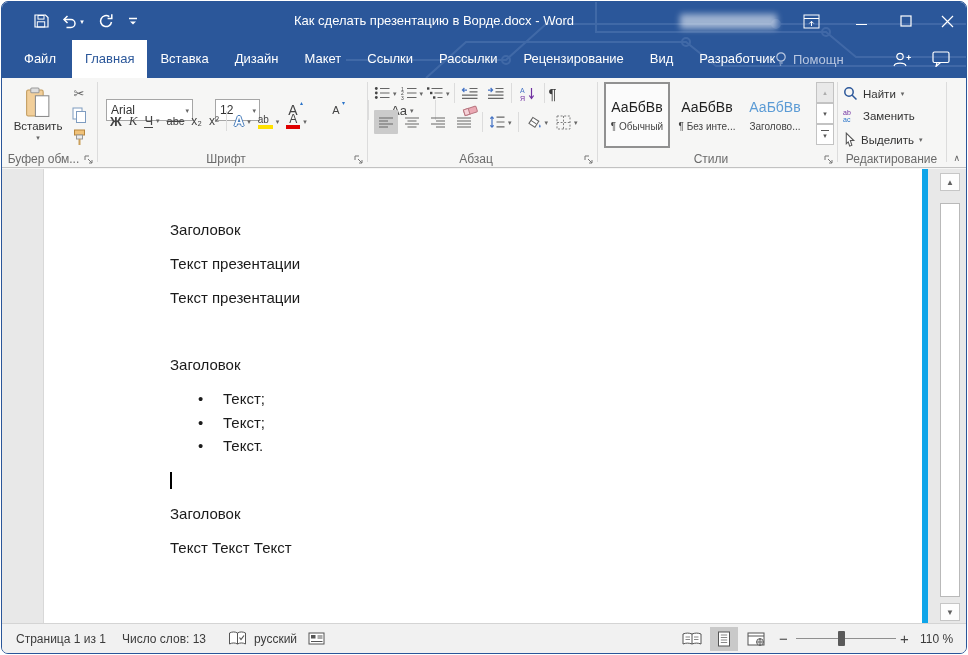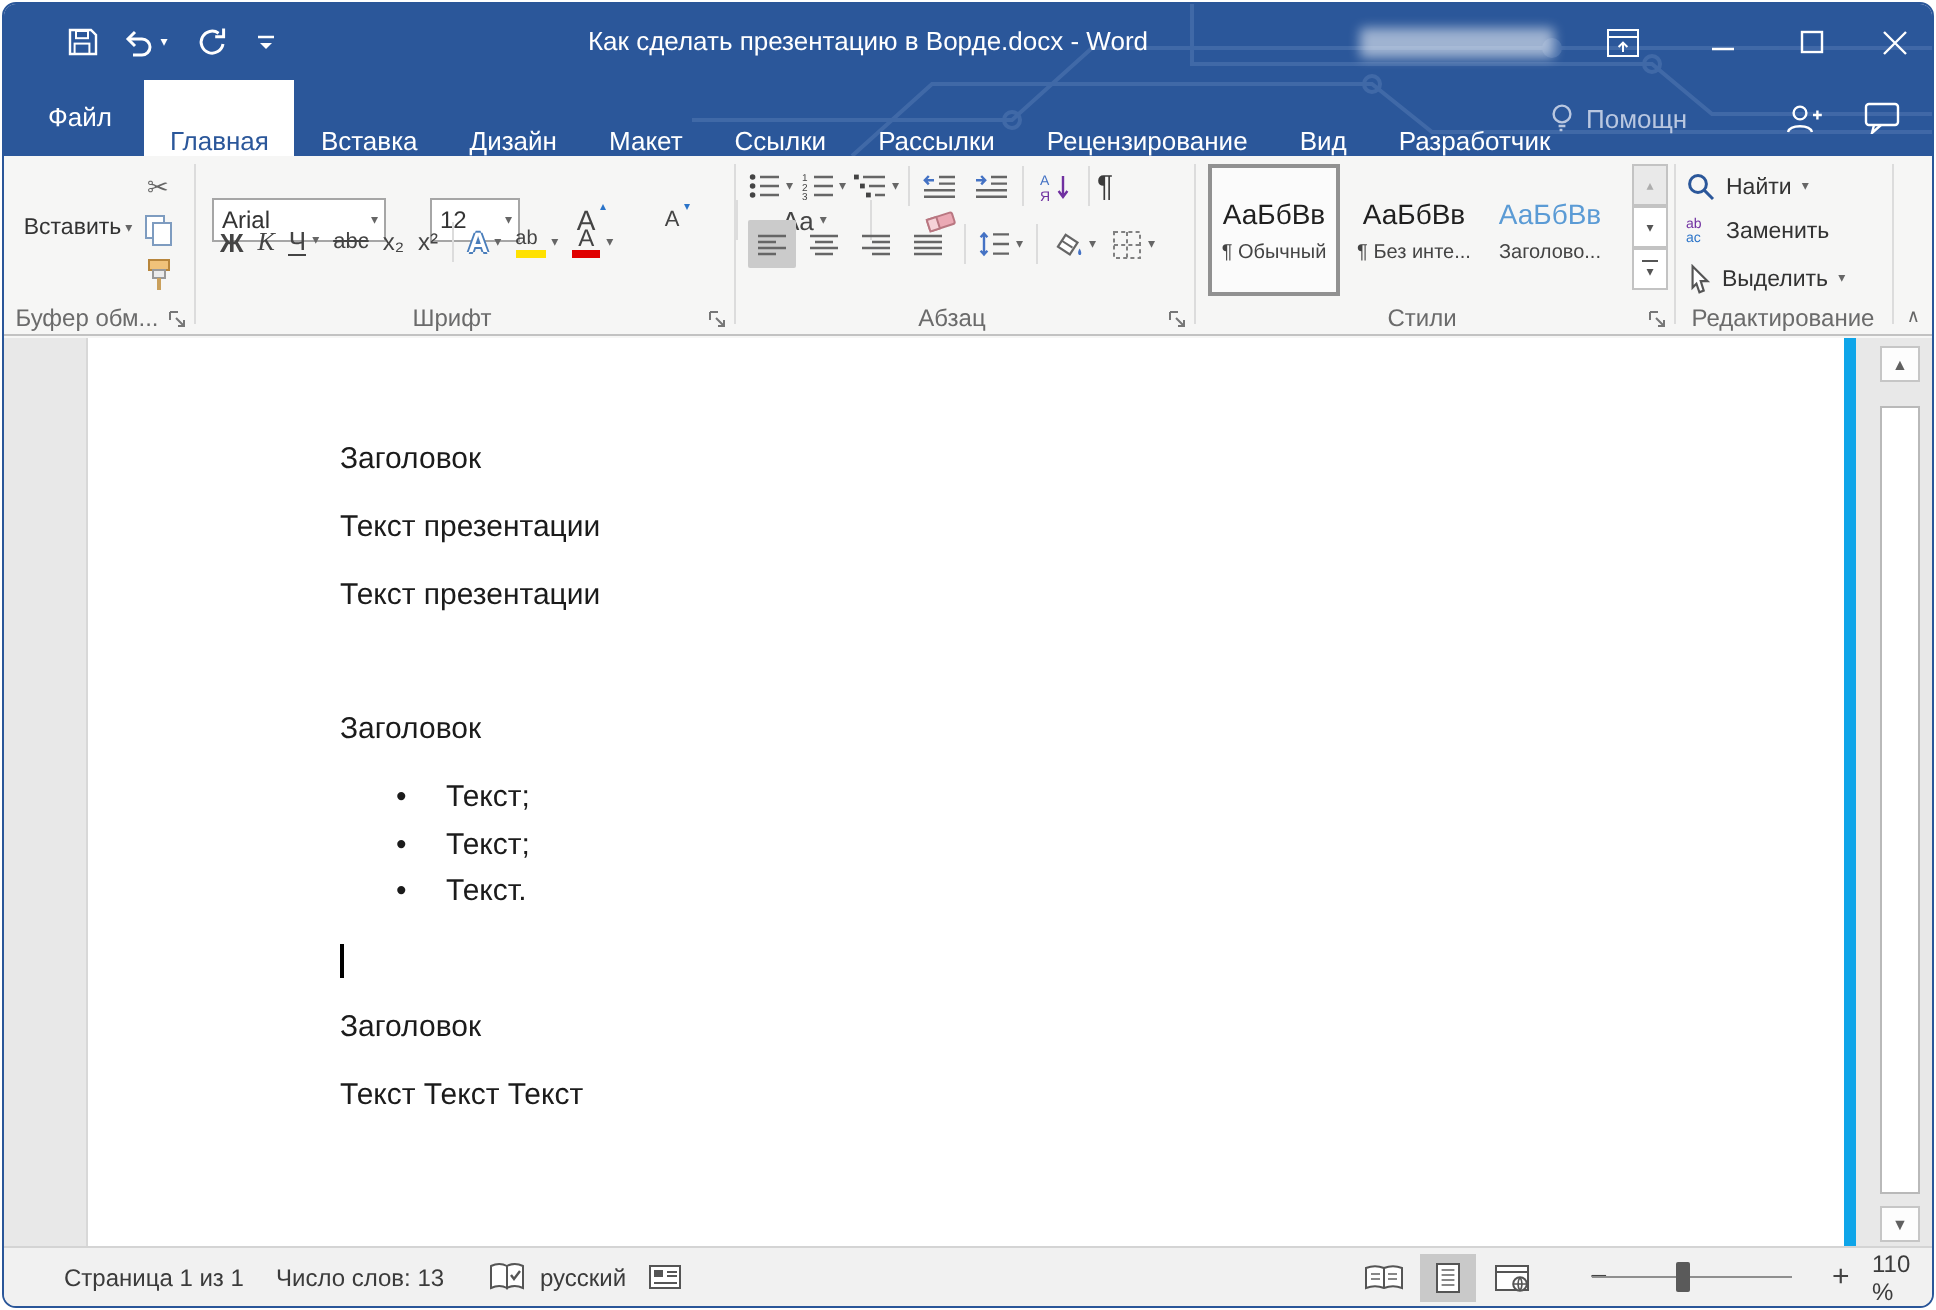--- a/index.html
+++ b/index.html
@@ -8,21 +8,21 @@
 
   
   .chrome { position: absolute; top: 0; left: 0; width: 964px; height: 76px; background: #2b579a; }
   .deco { position: absolute; right: 0; top: 0; opacity: .13; pointer-events: none; }
   .titlebar { position: absolute; top: 0; left: 0; width: 100%; height: 38px; }
   .qatbtn { position: absolute; top: 9px; width: 22px; height: 20px; display: flex; align-items: center; justify-content: center; }
   .title { position: absolute; top: 0; left: 150px; right: 250px; height: 38px; line-height: 38px; text-align: center; color: #fff; font-size: 13px; white-space: nowrap; }
   .blurbox { position: absolute; top: 12px; right: 189px; width: 97px; height: 15px; background: rgba(255,255,255,.55); border-radius: 2px; filter: blur(3px); }
   .winbtn { position: absolute; top: 7px; width: 26px; height: 24px; display: flex; align-items: center; justify-content: center; }
   .tabrow { position: absolute; top: 38px; left: 0; width: 100%; height: 38px; display: flex; align-items: stretch; padding-left: 6px; }
-  .tab { padding: 12px 13px; line-height: 38px; color: #fff; font-size: 13px; white-space: nowrap; }
+  .tab { padding: 0 13px; line-height: 38px; color: #fff; font-size: 13px; white-space: nowrap; }
   .tab.file { padding: 0 16px; }
   .tab.active { background: #fff; color: #2b579a; }
   .assist { position: absolute; left: 772px; top: 0; height: 38px; display: flex; align-items: center; gap: 5px; color: #b9c7e0; font-size: 13px; }
   .trbtn { position: absolute; top: 8px; width: 26px; height: 22px; display: flex; align-items: center; justify-content: center; }
 
   
   .ribbon { position: absolute; top: 76px; left: 0; width: 964px; height: 90px; background: #f6f6f5; border-bottom: 1px solid #c2c2c2; }
   .grp { position: absolute; top: 0; height: 90px; }
   .glabel { position: absolute; bottom: 2px; left: 0; right: 12px; text-align: center; font-size: 12px; color: #6b6b6b; white-space: nowrap; }
   .launcher { position: absolute; bottom: 3px; right: 3px; width: 11px; height: 11px; }
@@ -49,21 +49,21 @@
   .bdot { position: absolute; left: 154px; font-size: 15px; color: #1b1b1b; }
   .btext { position: absolute; left: 179px; font-size: 15px; color: #1b1b1b; }
   .cursor { position: absolute; left: 126px; width: 1.5px; height: 17px; background: #000; animation: blink 1s steps(1) infinite; }
   @keyframes blink { 50% { opacity: 0; } }
   .vscroll { position: absolute; right: 5px; top: 0; bottom: 0; width: 22px; }
   .scrbtn { position: absolute; left: 1px; width: 20px; height: 18px; background: #fdfdfd; border: 1px solid #c6c6c6; display: flex; align-items: center; justify-content: center; font-size: 8px; color: #606060; }
   .thumb { position: absolute; left: 1px; top: 34px; width: 20px; height: 394px; background: #fff; border: 1px solid #b9b9b9; }
 
   
   .statusbar { position: absolute; bottom: 0; left: 0; width: 964px; height: 30px; background: #f1f1f1; border-top: 1px solid #d4d4d4; font-size: 12px; color: #3b3b3b; }
-  .stitem { position: absolute; top: 0; height: 29px; display: flex; align-items: center; margin-left: 16px; }
+  .stitem { position: absolute; top: 0; height: 29px; display: flex; align-items: center; }
   .viewbtn { position: absolute; top: 3px; width: 28px; height: 24px; display: flex; align-items: center; justify-content: center; }
   .viewbtn.sel { background: #c9c9c9; }
   .ztrack { position: absolute; top: 14px; left: 794px; width: 100px; height: 1px; background: #8f8f8f; }
   .zhandle { position: absolute; top: 7px; left: 836px; width: 7px; height: 15px; background: #5a5a5a; border-radius: 1px; }
   .zchar { font-size: 15px; color: #444; }
   svg { display: block; }
   .nliney { stroke: #666; stroke-width: 1.2; }
 </style>
 </head>
 <body>
@@ -173,21 +173,21 @@
   </div>
 
   <div class="ribbon">
     <div class="vdiv" style="left:95px"></div>
       <div class="vdiv" style="left:365px"></div>
       <div class="vdiv" style="left:595px"></div>
       <div class="vdiv" style="left:835px"></div>
       <div class="vdiv" style="left:944px"></div>
 
     <div class="grp" style="left:0;width:95px">
-      <div style="position:absolute;left:8px;top:3px;width:56px;height:66px;display:flex;align-items:center;justify-content:center;gap:2px">
+      <div style="position:absolute;left:8px;top:3px;width:56px;height:66px;display:flex;flex-direction:column;align-items:center;justify-content:center;gap:2px">
         <svg width="26" height="31" viewBox="0 0 24 30">
             <rect x="1" y="3" width="16" height="25" rx="1.5" fill="#f2cf9a" stroke="#c0995b"></rect>
             <rect x="5" y="1" width="8" height="4.6" rx="1" fill="#dedede" stroke="#9a9a9a"></rect>
             <rect x="9.5" y="8.5" width="13" height="20" fill="#fff" stroke="#8a8a8a"></rect>
           </svg>
         <span style="font-size:11.5px;color:#333">Вставить</span>
         <span class="caret">▾</span>
       </div>
       <div class="rbtn" style="position:absolute;left:66px;top:5px;width:22px;height:20px">
         <span class="glyph" style="color:#666">✂</span>

